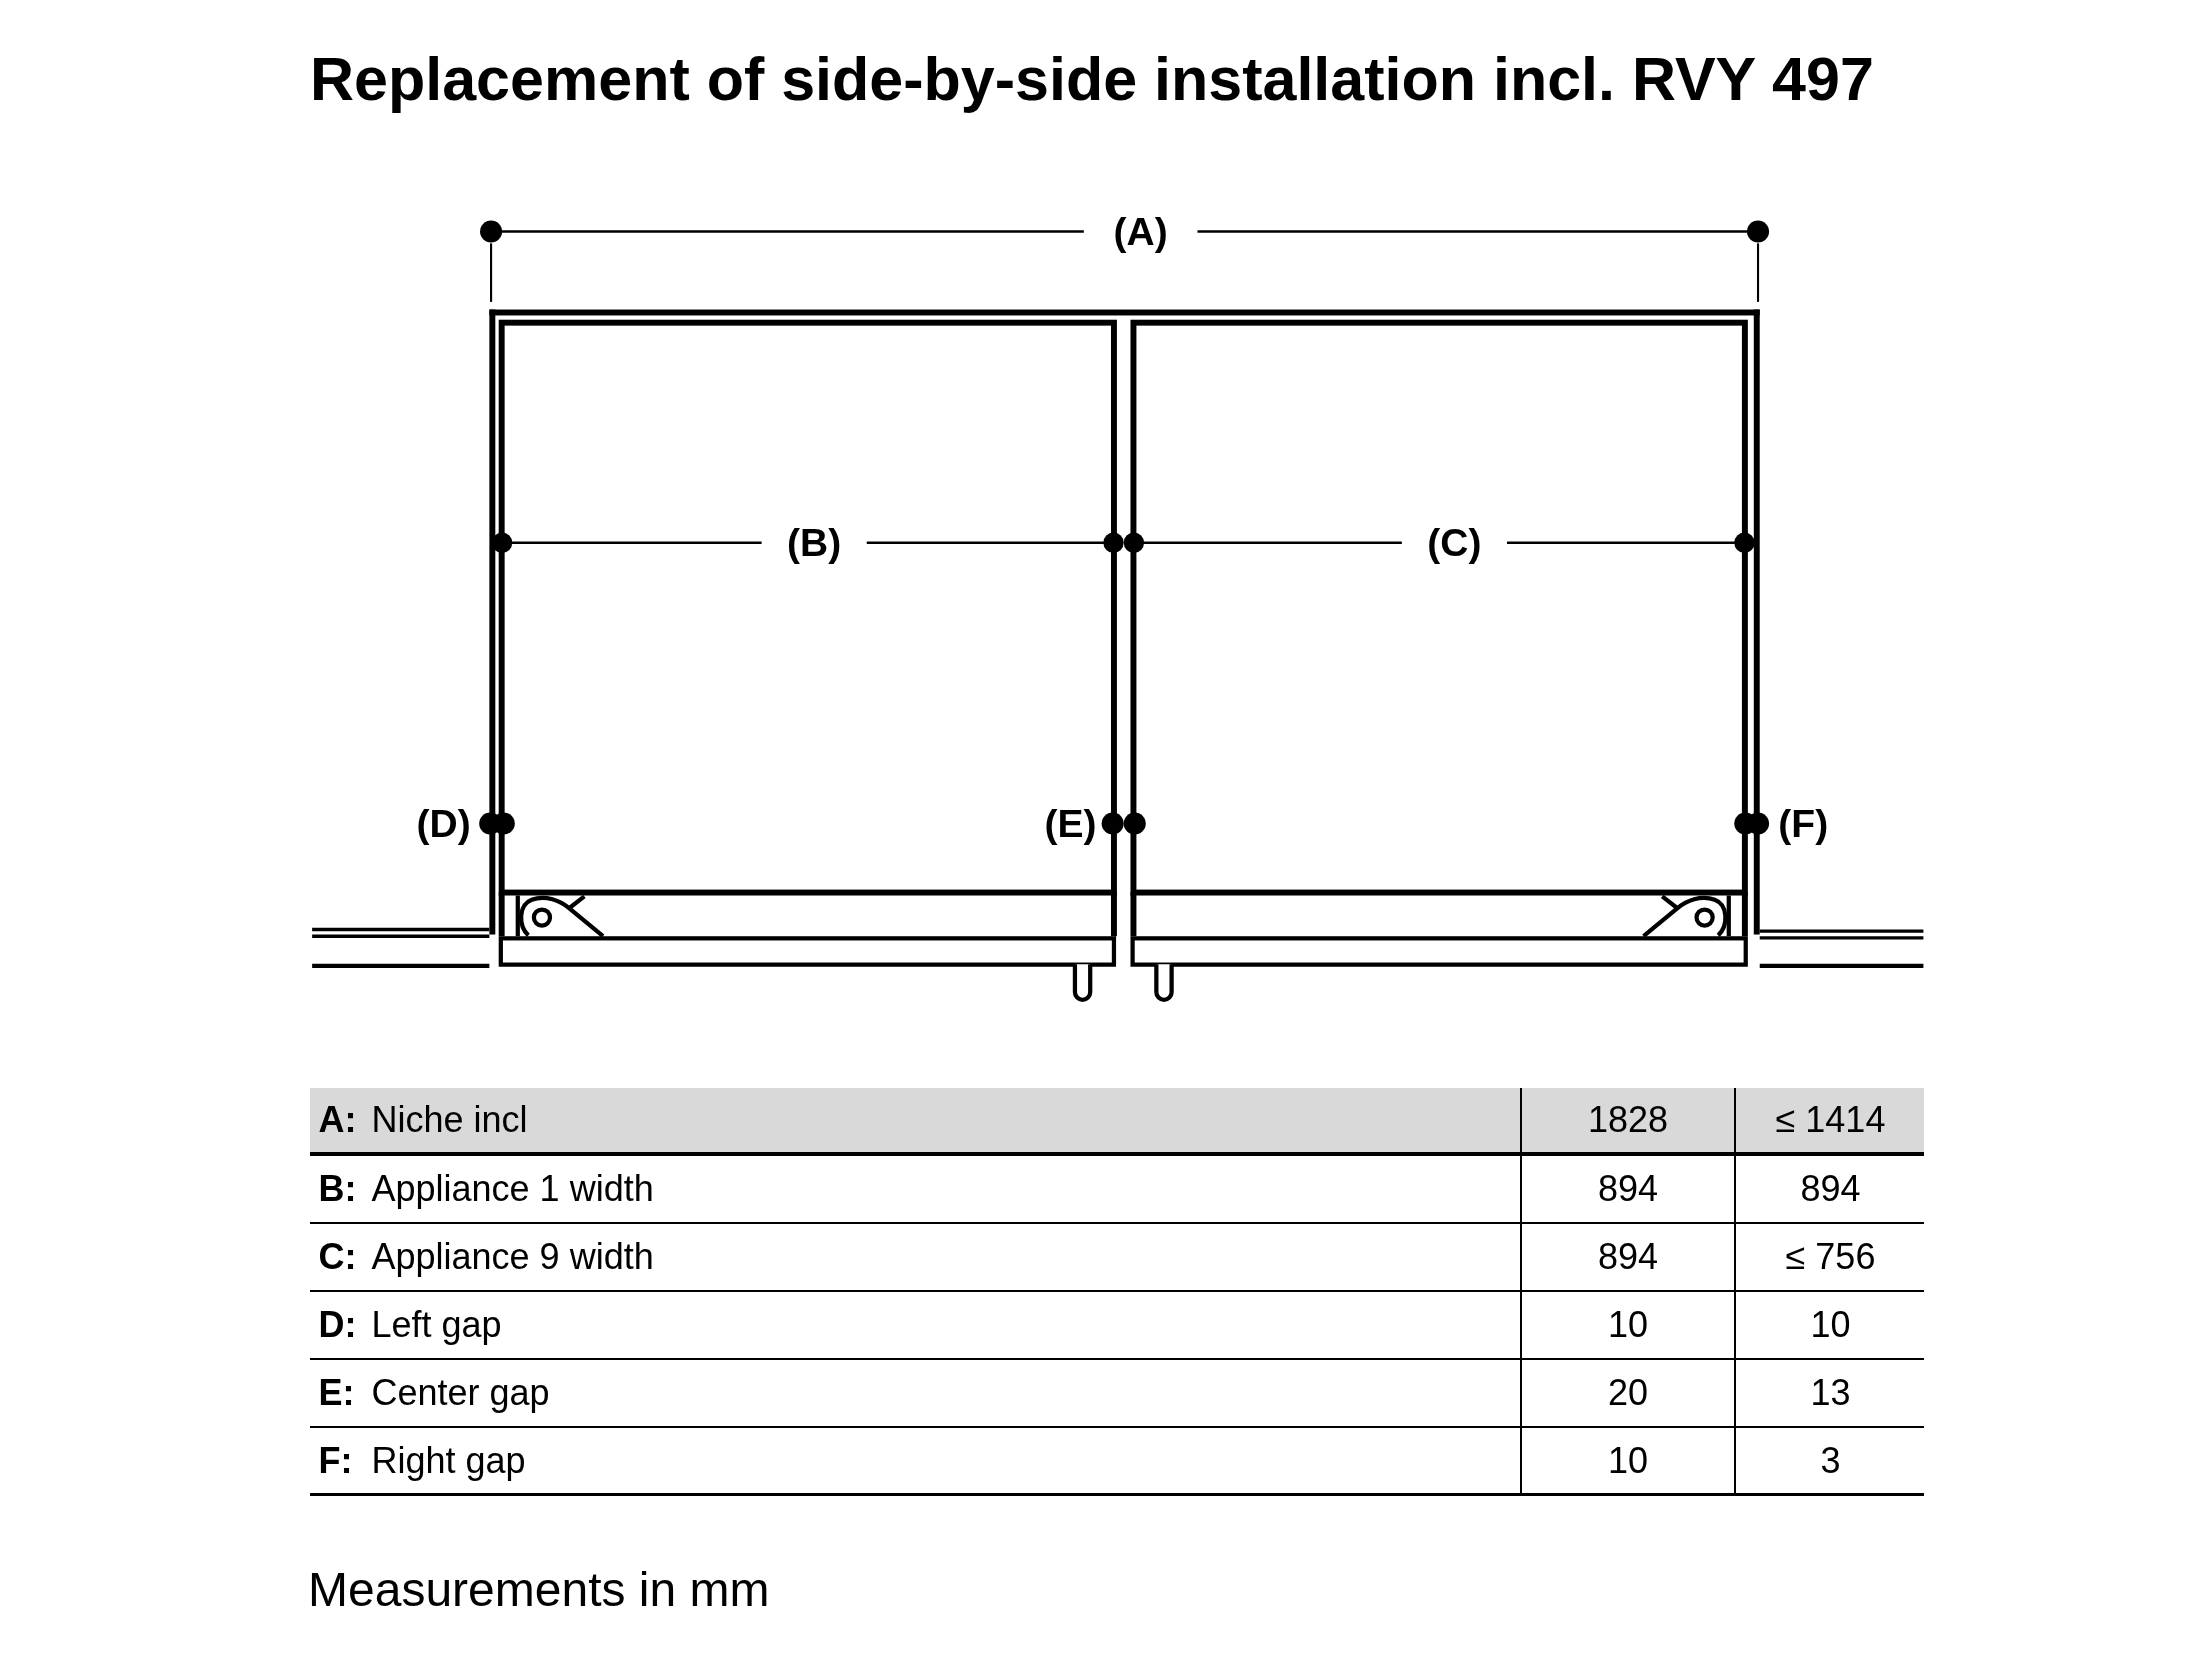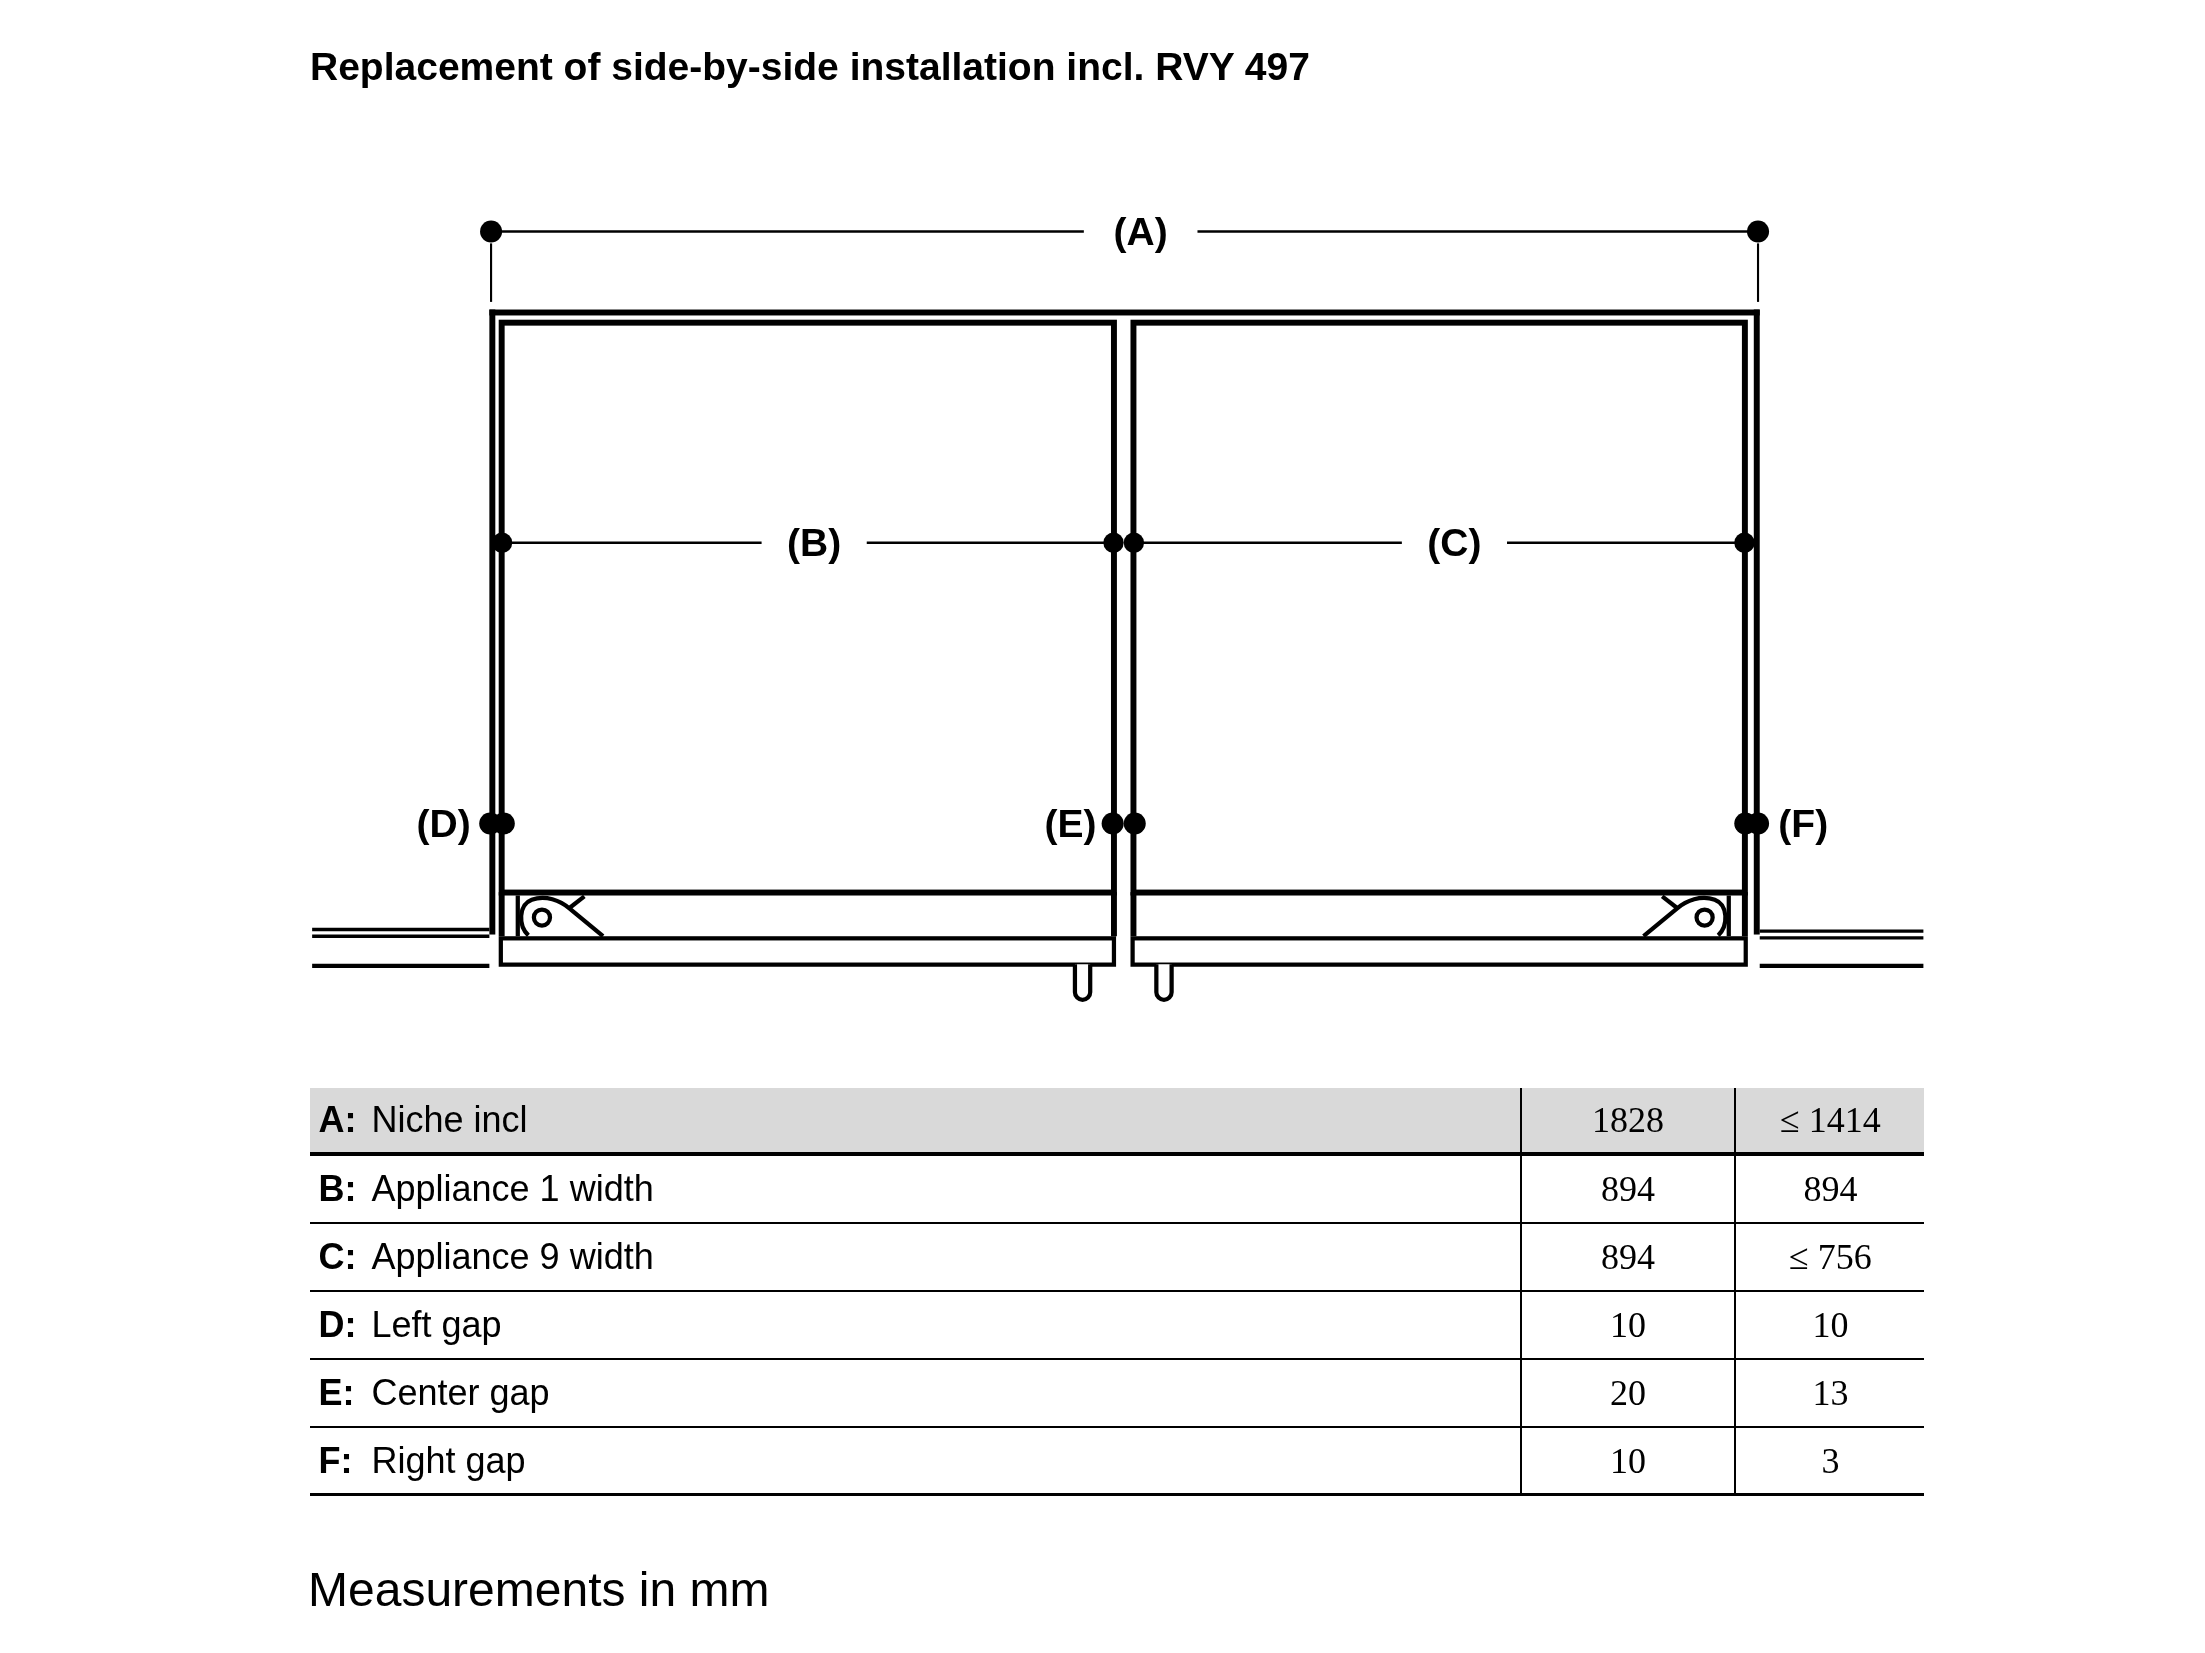--- a/index.html
+++ b/index.html
@@ -9,21 +9,21 @@
     height: 1654px;
     background: #ffffff;
     font-family: "Liberation Sans", "DejaVu Sans", sans-serif;
     color: #000;
     overflow: hidden;
   }
   .page-title {
     position: absolute;
     left: 310px;
     top: 46px;
-    font-size: 39px;
+    font-size: 61px;
     font-weight: 700;
     line-height: 1.1;
     white-space: nowrap;
   }
   .diagram-svg {
     position: absolute;
     left: 0;
     top: 0;
   }
   .spec-table {
@@ -43,21 +43,21 @@
   .t-row.first  { background: #d9d9d9; border-bottom: 4.2px solid #000; }
   .t-row.last   { border-bottom: 3.4px solid #000; }
   .cell {
     display: flex;
     align-items: center;
     box-sizing: border-box;
     overflow: hidden;
     white-space: nowrap;
   }
   .cell.label { padding-left: 8.5px; justify-content: flex-start; }
-  .cell.value { justify-content: center; border-left: 2.5px solid #000; font-family: Liberation Serif, serif; }
+  .cell.value { justify-content: center; border-left: 2.5px solid #000; }
   .key {
     display: inline-block;
     min-width: 53px;
     font-weight: 700;
   }
   .footer-note {
     position: absolute;
     left: 308px;
     top: 1562px;
     font-size: 48px;

